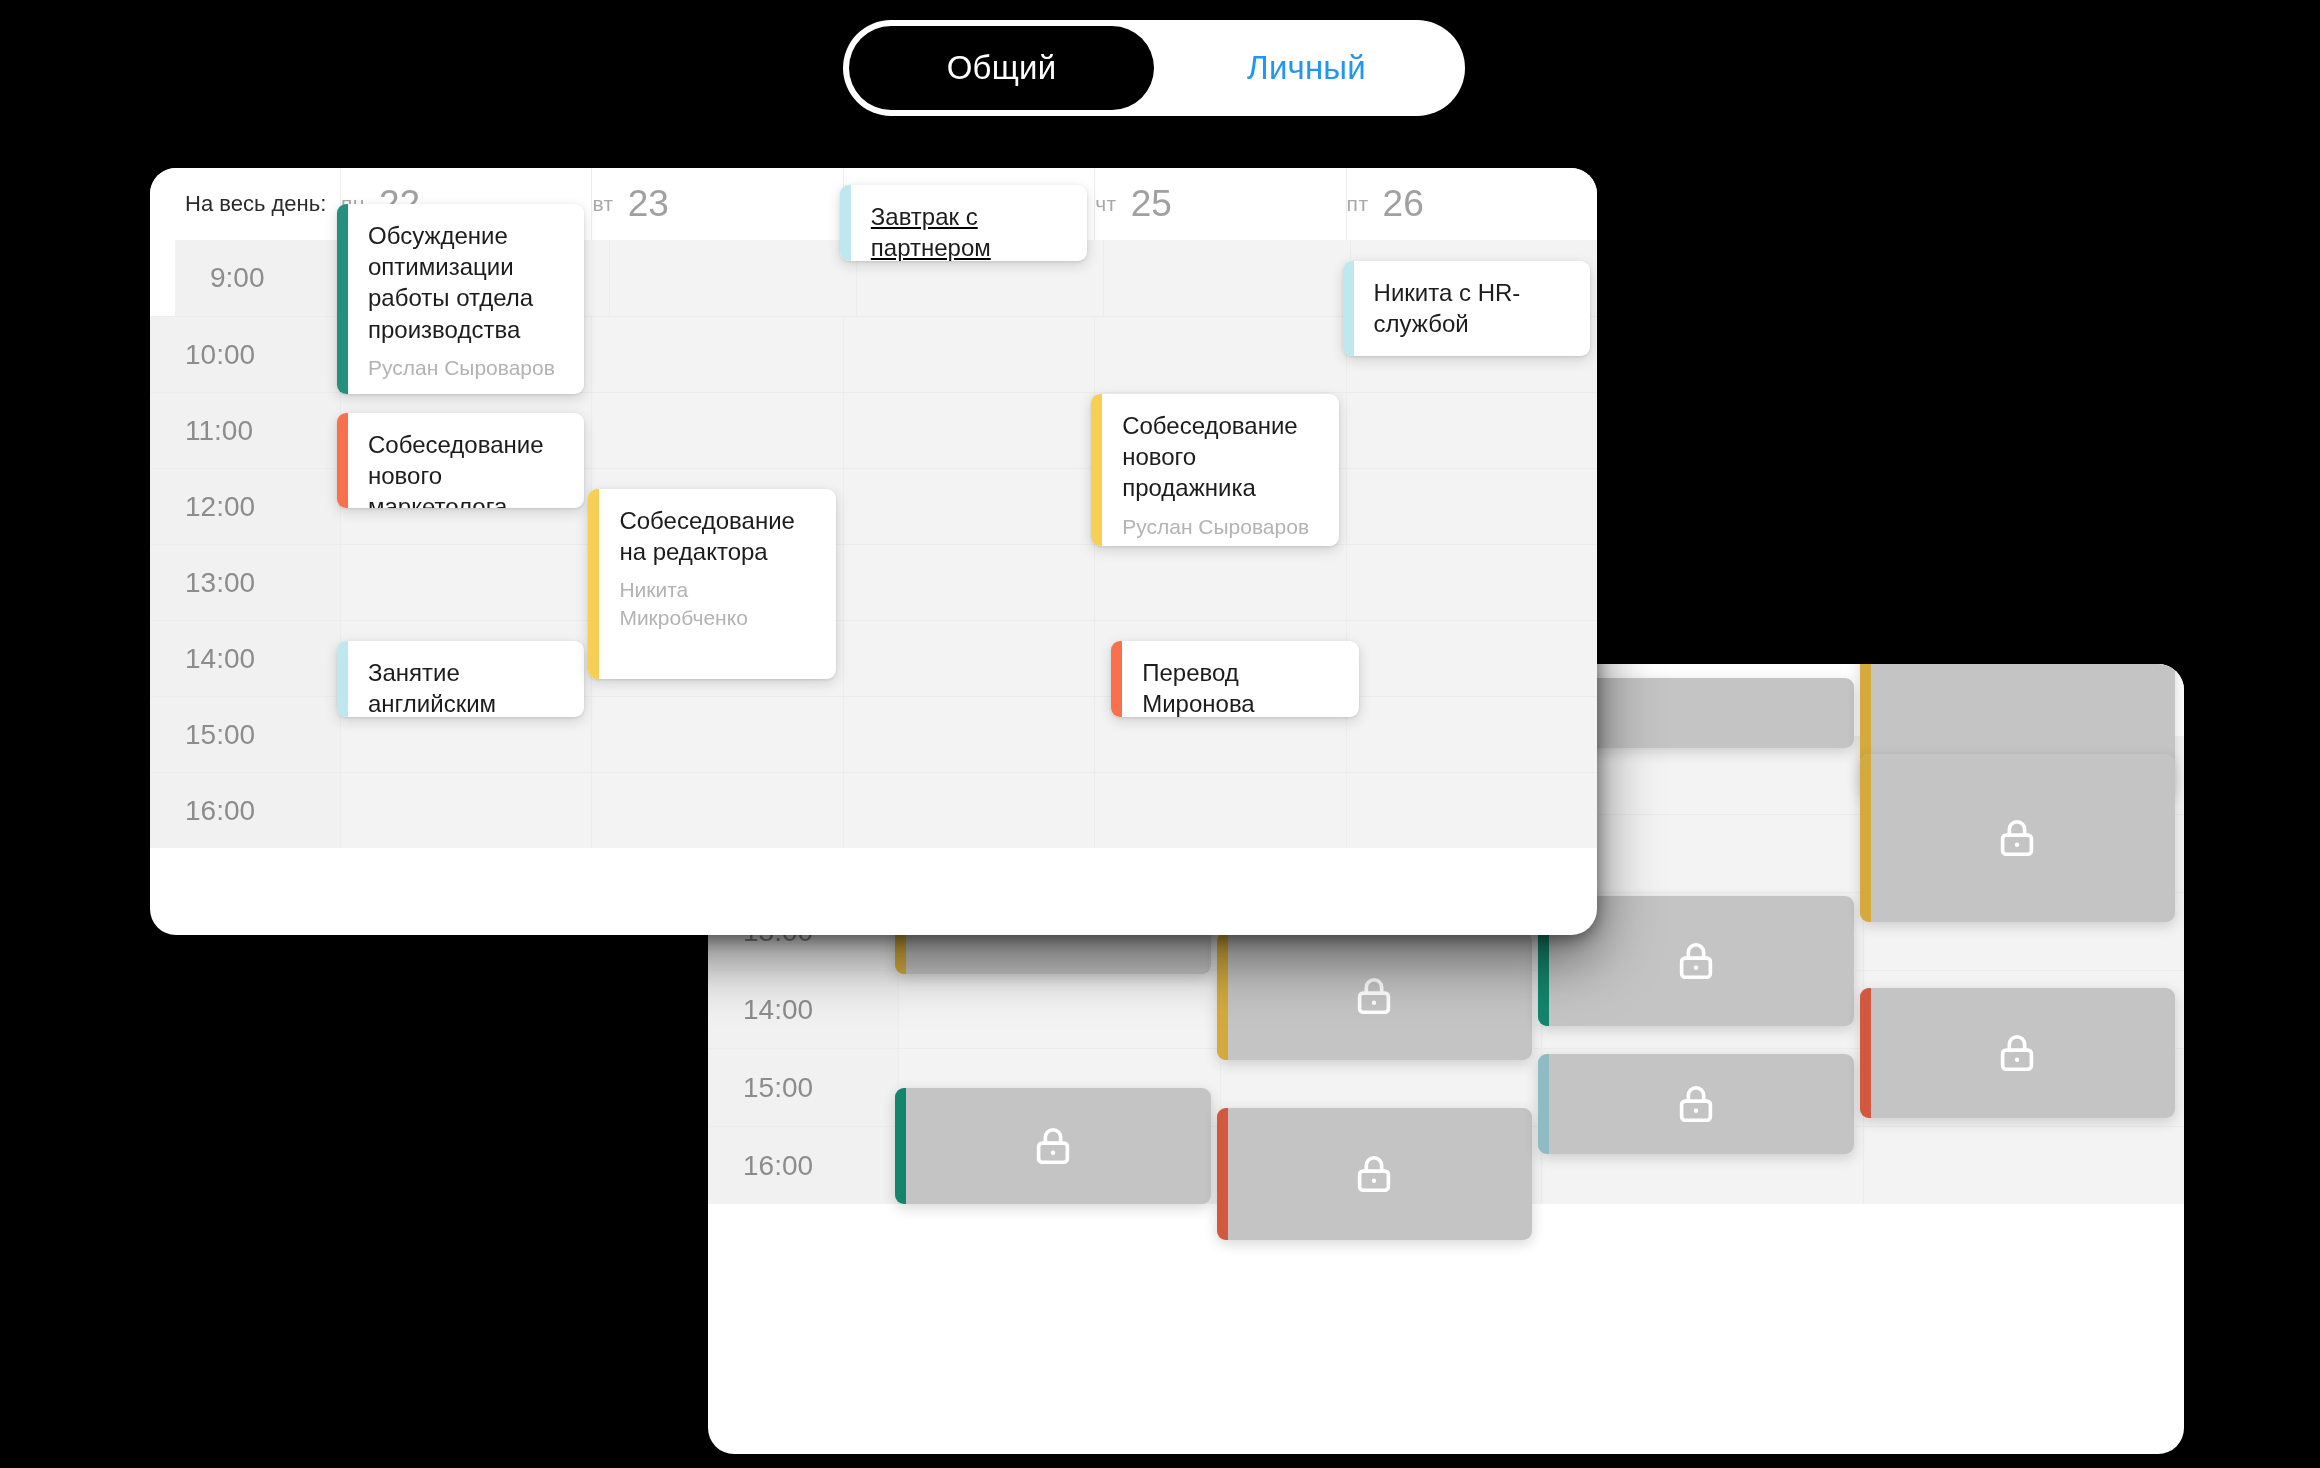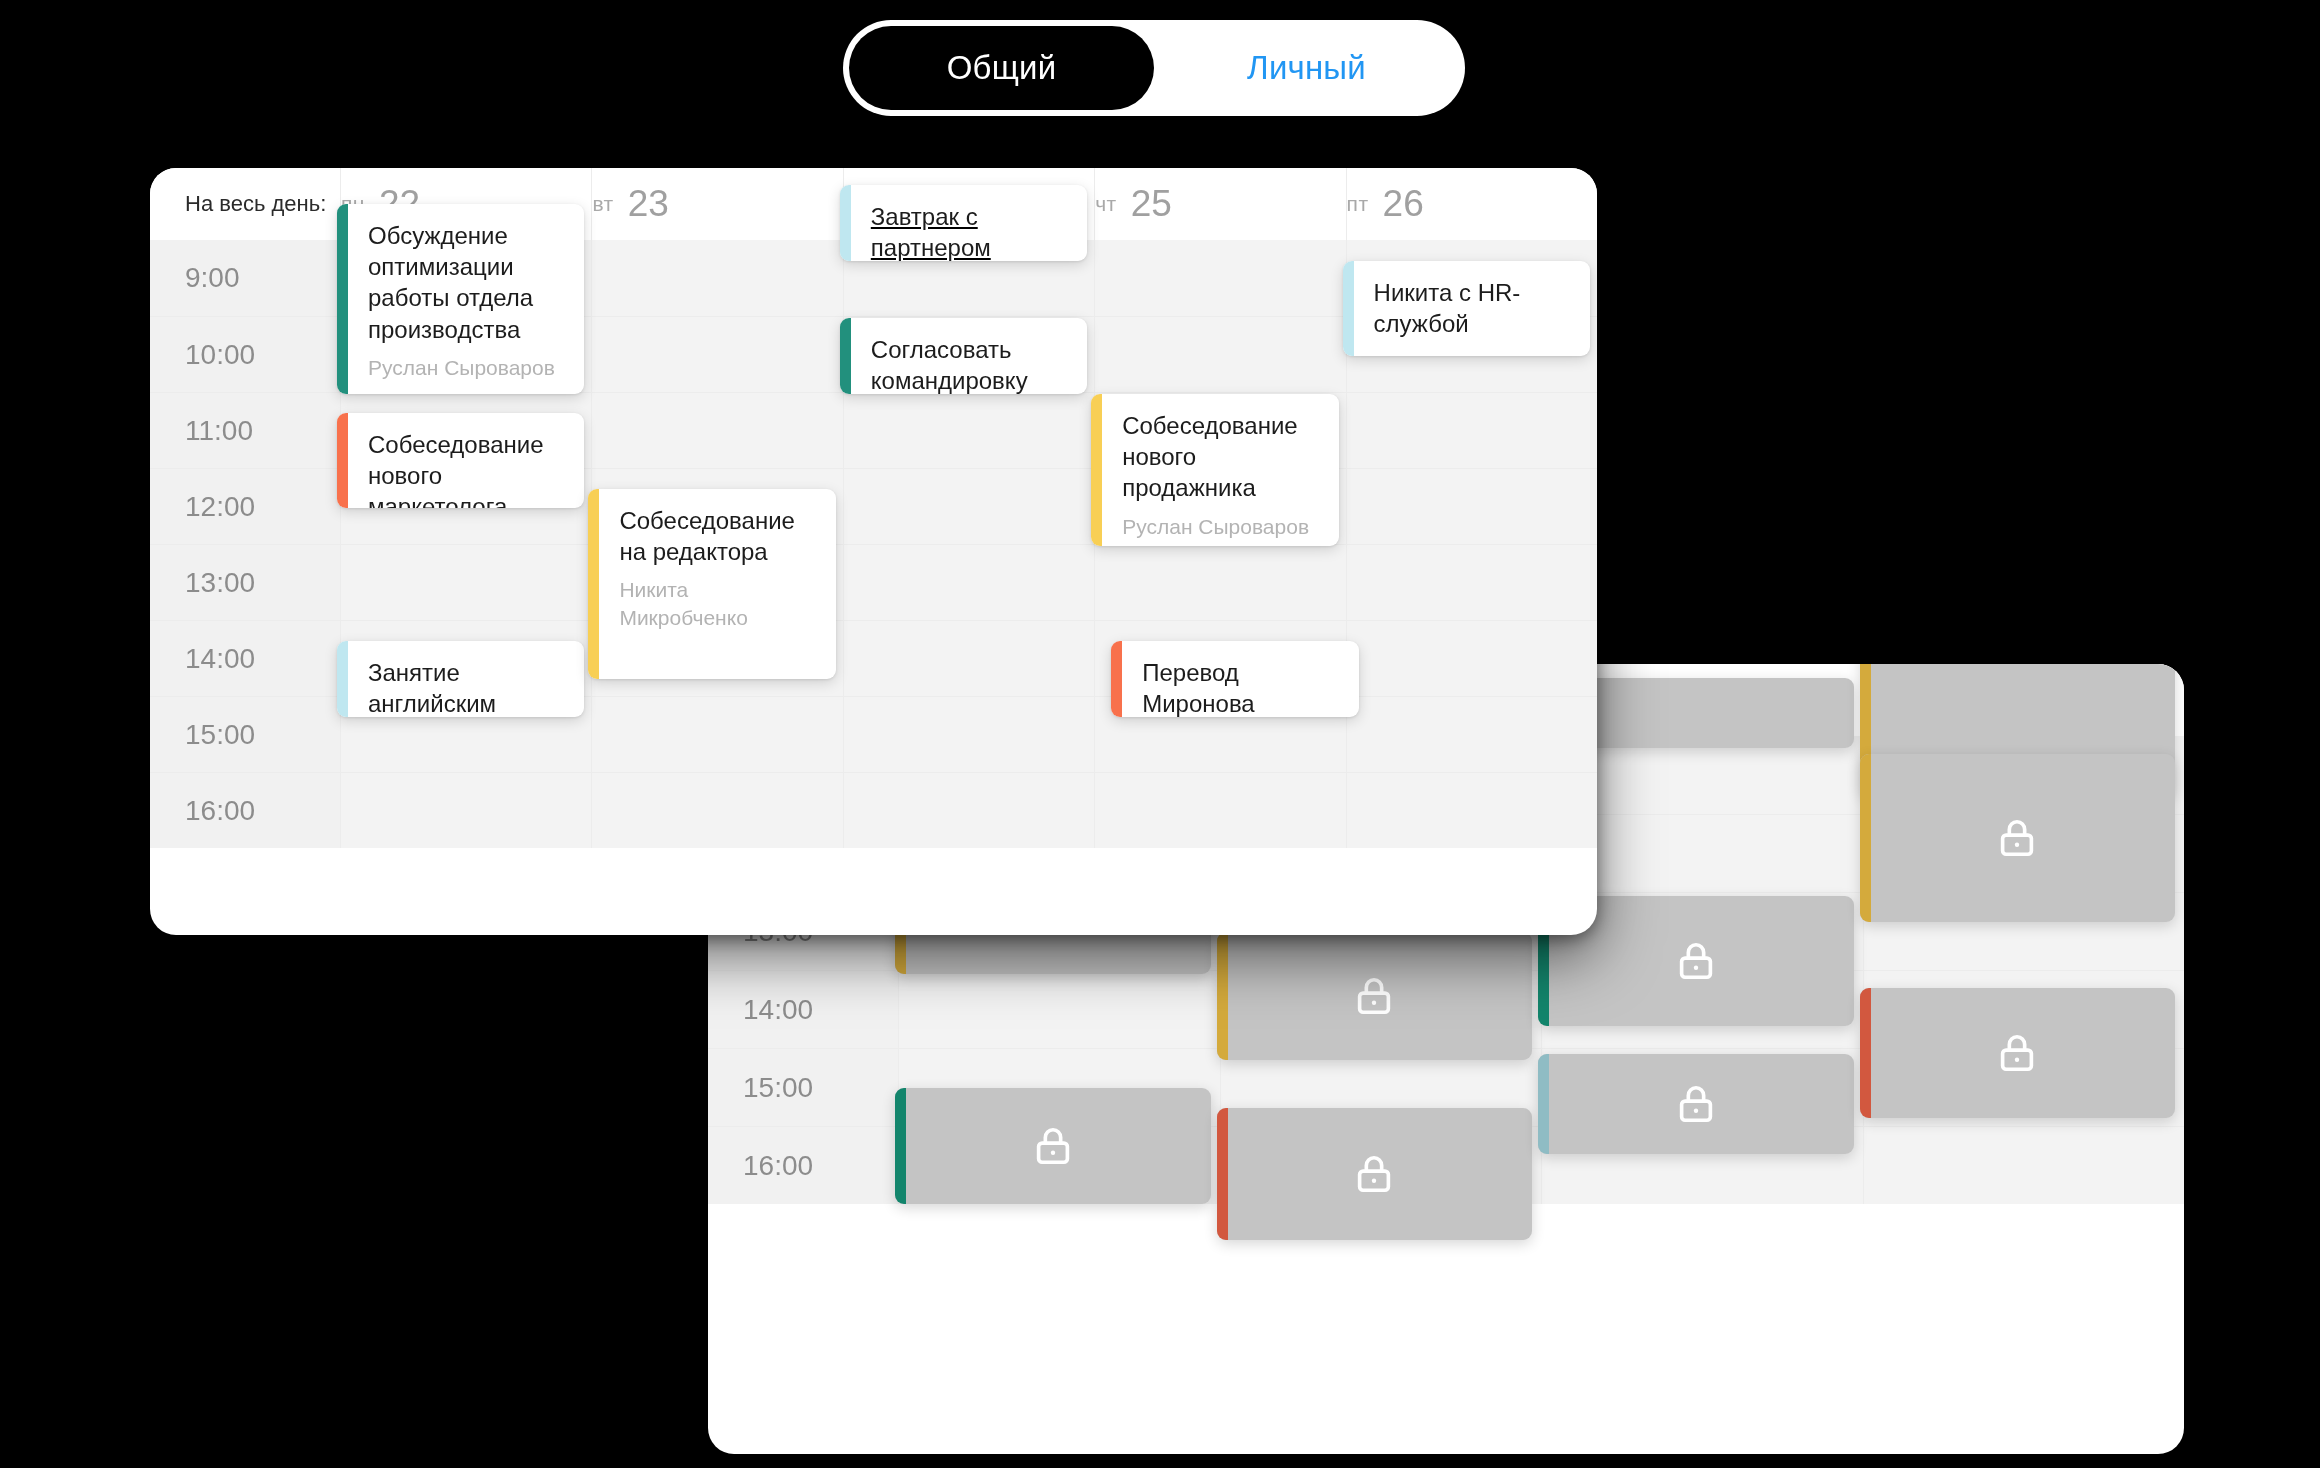--- a/index.html
+++ b/index.html
@@ -305,21 +305,21 @@
           <span class="hdr-dow">чт</span>
           <span class="hdr-num">25</span>
         </div>
         <div class="hdr-cell" style="width: 251.4px;">
           <span class="hdr-dow">пт</span>
           <span class="hdr-num">26</span>
         </div>
       </div>
     <div class="grid" id="front-grid">
         <div class="grid-row">
-          <div class="grid-cell" style="width: 190px;">
+          <div class="grid-cell" style="width: 190px; margin-left: 25px;">
             <span class="time-lbl">9:00</span>
           </div>
           <div class="grid-cell" style="width: 251.4px;"></div>
           <div class="grid-cell" style="width: 251.4px;"></div>
           <div class="grid-cell" style="width: 251.4px;"></div>
           <div class="grid-cell" style="width: 251.4px;"></div>
           <div class="grid-cell" style="width: 251.4px;"></div>
         </div>
         <div class="grid-row">
           <div class="grid-cell" style="width: 190px;">
@@ -416,26 +416,20 @@
           <div class="ev-bar" style="background: rgb(248, 207, 85);"></div>
           <div class="ev-body">
             <div class="ev-title">Собеседование на редактора</div>
             <div class="ev-person">Никита Микробченко</div>
           </div>
         </div>
         <div class="ev" style="left: 689.8px; top: 17px; width: 247.4px; height: 76px; text-decoration: underline;">
           <div class="ev-bar" style="background: rgb(191, 231, 240);"></div>
           <div class="ev-body">
             <div class="ev-title">Завтрак с партнером</div>
-          </div>
-        </div>
-        <div class="ev" style="left: 689.8px; top: 150px; width: 247.4px; height: 76px;">
-          <div class="ev-bar" style="background: rgb(34, 144, 125);"></div>
-          <div class="ev-body">
-            <div class="ev-title">Согласовать командировку</div>
           </div>
         </div>
         <div class="ev" style="left: 941.2px; top: 226px; width: 247.4px; height: 152px;">
           <div class="ev-bar" style="background: rgb(248, 207, 85);"></div>
           <div class="ev-body">
             <div class="ev-title">Собеседование нового продажника</div>
             <div class="ev-person">Руслан Сыроваров</div>
           </div>
         </div>
         <div class="ev" style="left: 941.2px; top: 473px; width: 247.4px; height: 76px; margin-left: 20px;">

